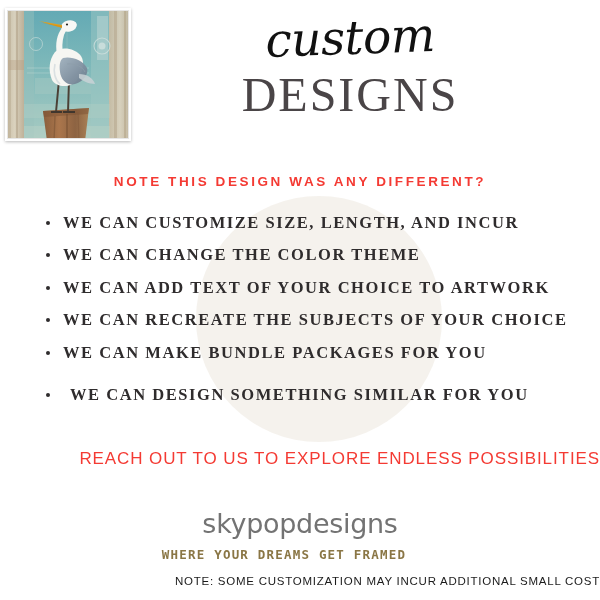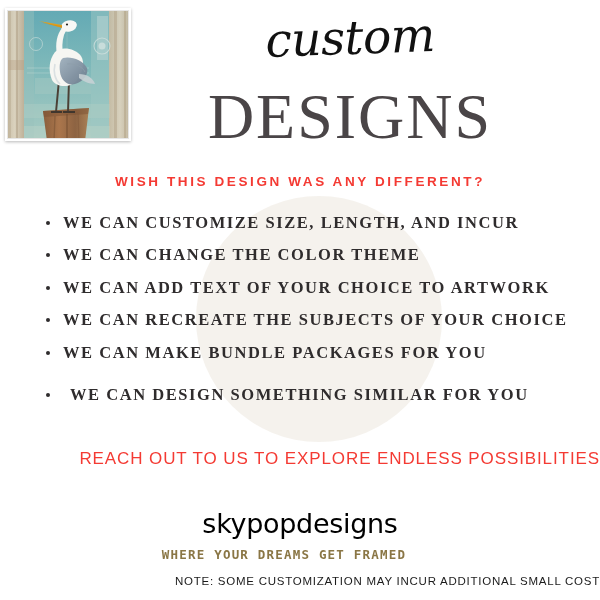--- a/index.html
+++ b/index.html
@@ -60,25 +60,25 @@
     line-height: 1.0;
     color: #111111;
     letter-spacing: -0.5px;
     transform: rotate(-2deg);
     transform-origin: center center;
     white-space: nowrap;
   }
   #title-main {
     font-family: "Liberation Serif", "DejaVu Serif", serif;
     font-weight: 400;
-    font-size: 64px;
+    font-size: 48px;
     line-height: 1.0;
     color: #4a4547;
     letter-spacing: 2px;
-    margin-top: 24px;
+    margin-top: 10px;
     white-space: nowrap;
   }
 
   
   #subtitle-question {
     position: absolute;
     left: 0;
     top: 174px;
     width: 600px;
     text-align: center;
@@ -150,21 +150,21 @@
   #brand-name {
     position: absolute;
     left: 0;
     top: 508px;
     width: 600px;
     text-align: center;
     z-index: 2;
     font-family: "DejaVu Sans", sans-serif;
     font-size: 27px;
     font-weight: 400;
-    color: #000000;
+    color: #737373;
     letter-spacing: -0.3px;
     white-space: nowrap;
   }
   #brand-tagline {
     position: absolute;
     left: 0;
     top: 547px;
     width: 568px;
     text-align: center;
     z-index: 2;
@@ -277,21 +277,21 @@
     <rect x="0" y="0" width="126" height="133" fill="none" stroke="#ffffff" stroke-width="5"></rect>
     <rect x="2.5" y="2.5" width="121" height="128" fill="none" stroke="#e6e6e6" stroke-width="1"></rect>
   </svg>
 </div>
 
 <div id="header-block">
   <div id="title-script">custom</div>
   <div id="title-main">DESIGNS</div>
 </div>
 
-<div id="subtitle-question">WISH  THIS  DESIGN  WAS ANY DIFFERENT?</div>
+<div id="subtitle-question">NOTE  THIS  DESIGN  WAS ANY DIFFERENT?</div>
 
 <ul id="benefits-list">
   <li class="benefit-item">
     <span class="bullet-dot"></span>
     <span>WE CAN CUSTOMIZE SIZE, LENGTH, AND INCUR</span>
   </li>
   <li class="benefit-item">
     <span class="bullet-dot"></span>
     <span>WE CAN CHANGE THE COLOR THEME</span>
   </li>

